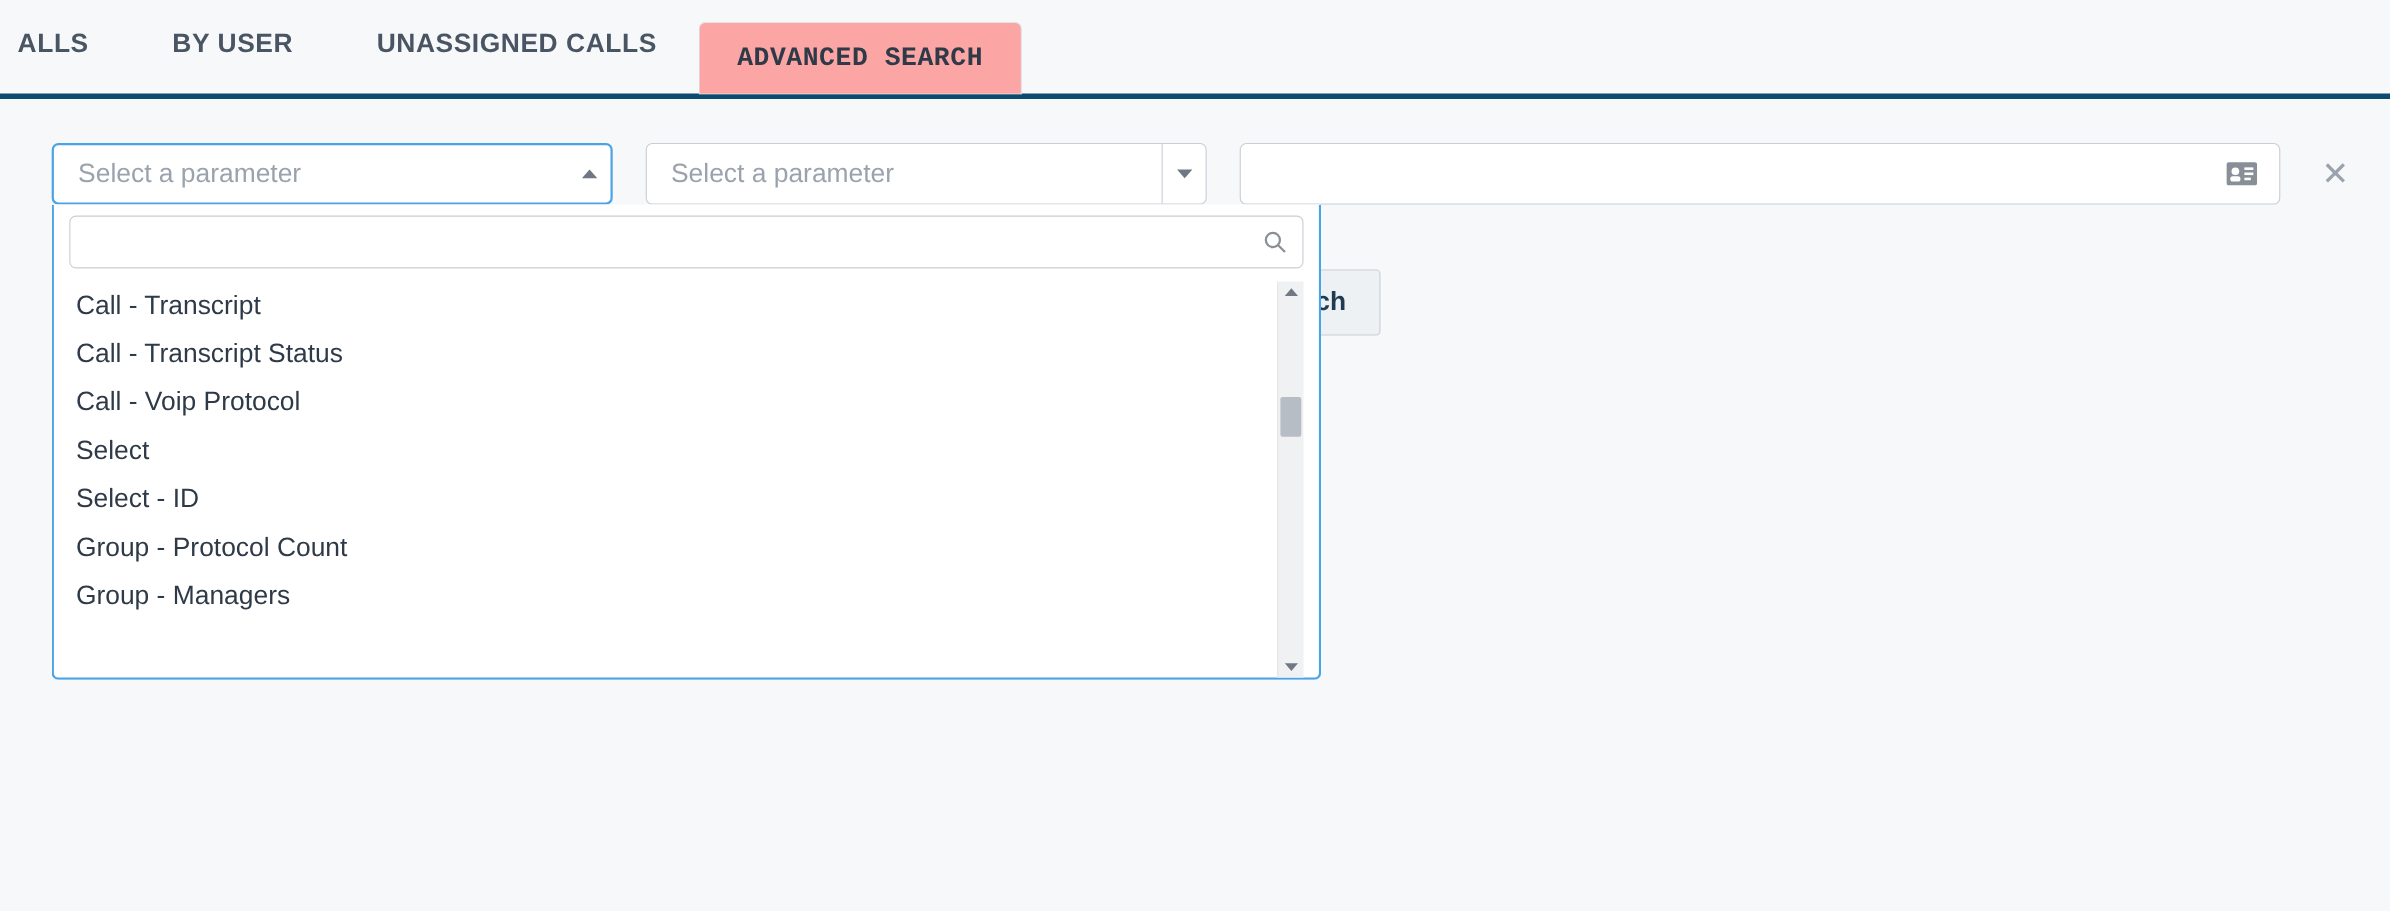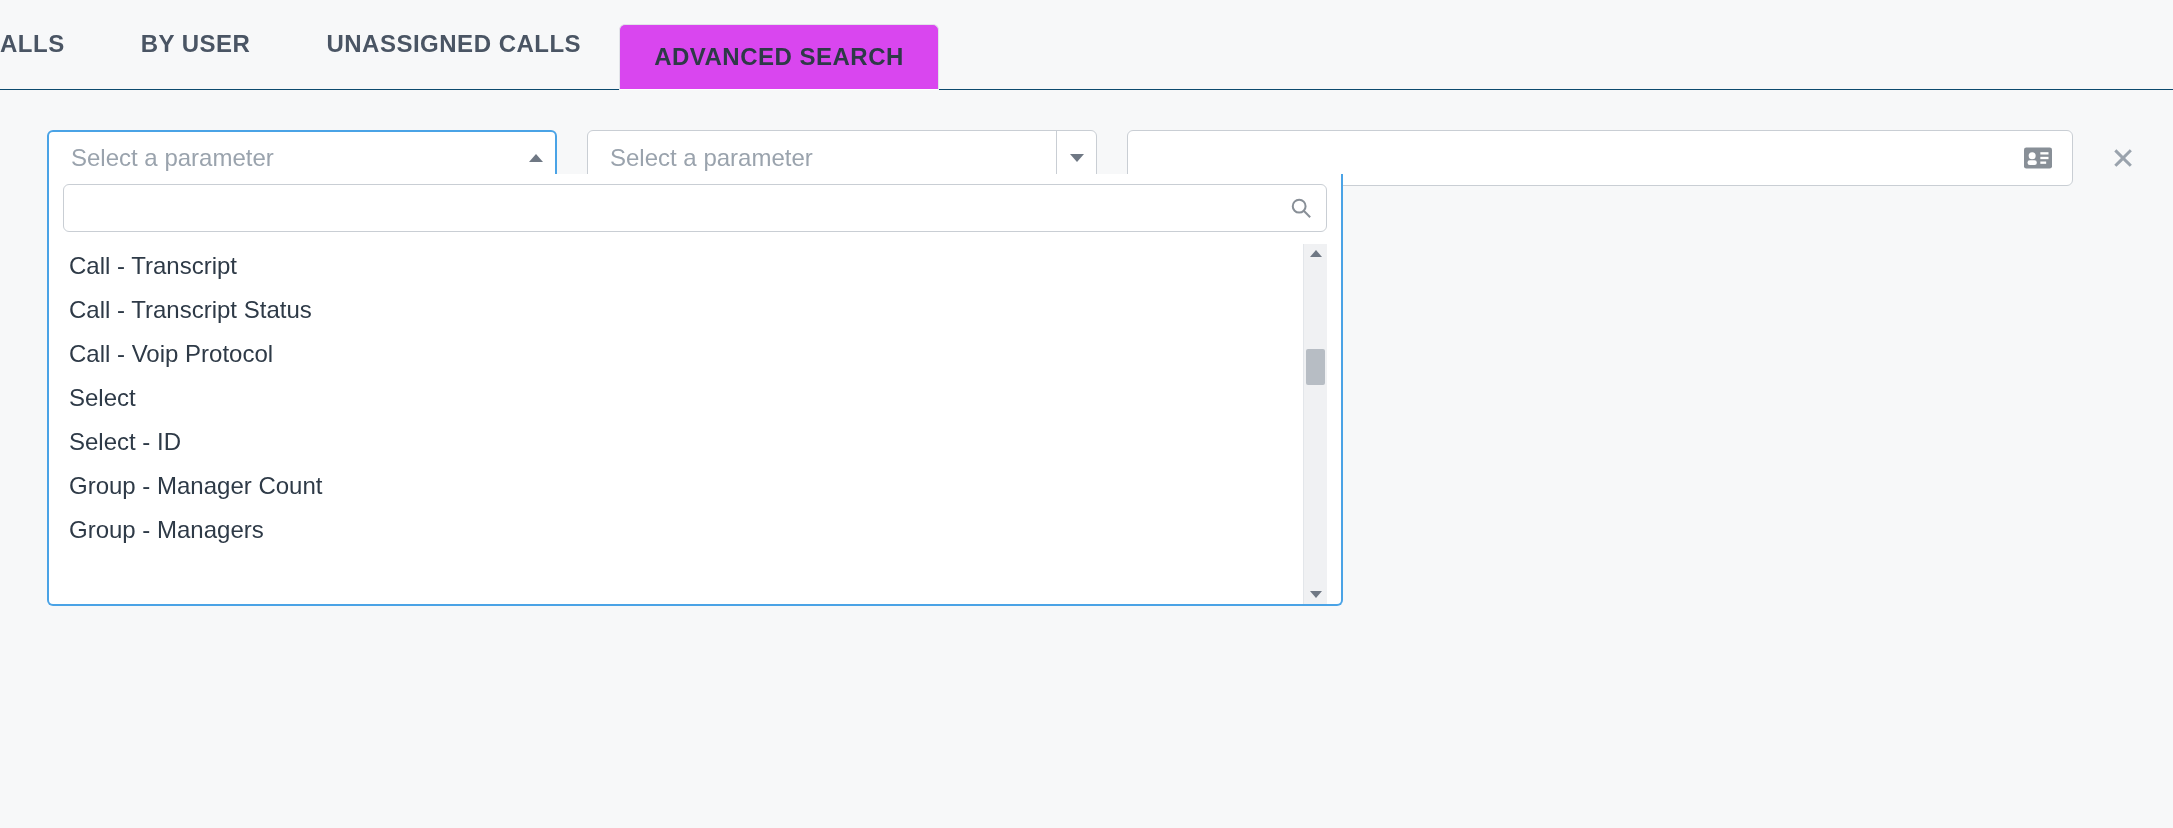--- a/index.html
+++ b/index.html
@@ -12,49 +12,50 @@
     font-family: "Segoe UI", "Helvetica Neue", Arial, sans-serif;
     color: #2e3a47;
     overflow: hidden;
   }
 
   
   .tabs {
     display: flex;
     align-items: flex-end;
     height: 90px;
-    border-bottom: 1px solid #0c4a6e;
-    padding-left: 0;
+    border-bottom: 5px solid #0c4a6e;
+    padding-left: 16px;
     position: relative;
   }
   .tab {
     padding: 0 38px;
     height: 90px;
     display: flex;
     align-items: center;
     font-size: 24px;
     font-weight: 600;
     letter-spacing: .5px;
     color: #4a5564;
     text-transform: uppercase;
     cursor: pointer;
     user-select: none;
     position: relative;
   }
   .tab.first { padding-left: 0; }
   .tab.active {
-    background: #d946ef;
+    background: #fca5a5;
     border: 1px solid #e1e4e8;
     border-bottom: 1px solid #ffffff;
     margin-bottom: -1px;
     height: 66px;
     border-top-left-radius: 6px;
     border-top-right-radius: 6px;
     color: #2e3a47;
     padding: 0 34px;
+    font-family: Liberation Mono, monospace;
   }
 
   
   .filter-row {
     display: flex;
     align-items: center;
     gap: 30px;
     padding: 40px 30px 0 30px;
     position: relative;
     margin-left: 17px;
@@ -113,22 +114,22 @@
     cursor: pointer;
     width: 40px;
     text-align: center;
     user-select: none;
   }
 
   
   .dropdown {
     position: absolute;
     left: 30px;
-    top: 84px; 
-    width: 1296px;
+    top: 96px; 
+    width: 1154px;
     background: #ffffff;
     border: 2px solid #4aa3e6;
     border-top: none;
     border-bottom-left-radius: 6px;
     border-bottom-right-radius: 6px;
     z-index: 10;
     padding: 10px 14px 0 14px;
   }
   .dd-search {
     position: relative;
@@ -283,21 +284,21 @@
         </svg>
       </span>
     </div>
     <div class="dd-body">
       <div class="dd-list">
         <div class="dd-item"><span>Call - Transcript</span></div>
         <div class="dd-item"><span>Call - Transcript Status</span></div>
         <div class="dd-item"><span>Call - Voip Protocol</span></div>
         <div class="dd-item"><span>Select</span></div>
         <div class="dd-item"><span>Select - ID</span></div>
-        <div class="dd-item"><span>Group - Manager Count</span></div>
+        <div class="dd-item"><span>Group - Protocol Count</span></div>
         <div class="dd-item"><span>Group - Managers</span></div>
       </div>
       <div class="dd-scroll">
         <span class="arrow up"></span>
         <div class="track">
           <div class="thumb"></div>
         </div>
         <span class="arrow down"></span>
       </div>
     </div>

